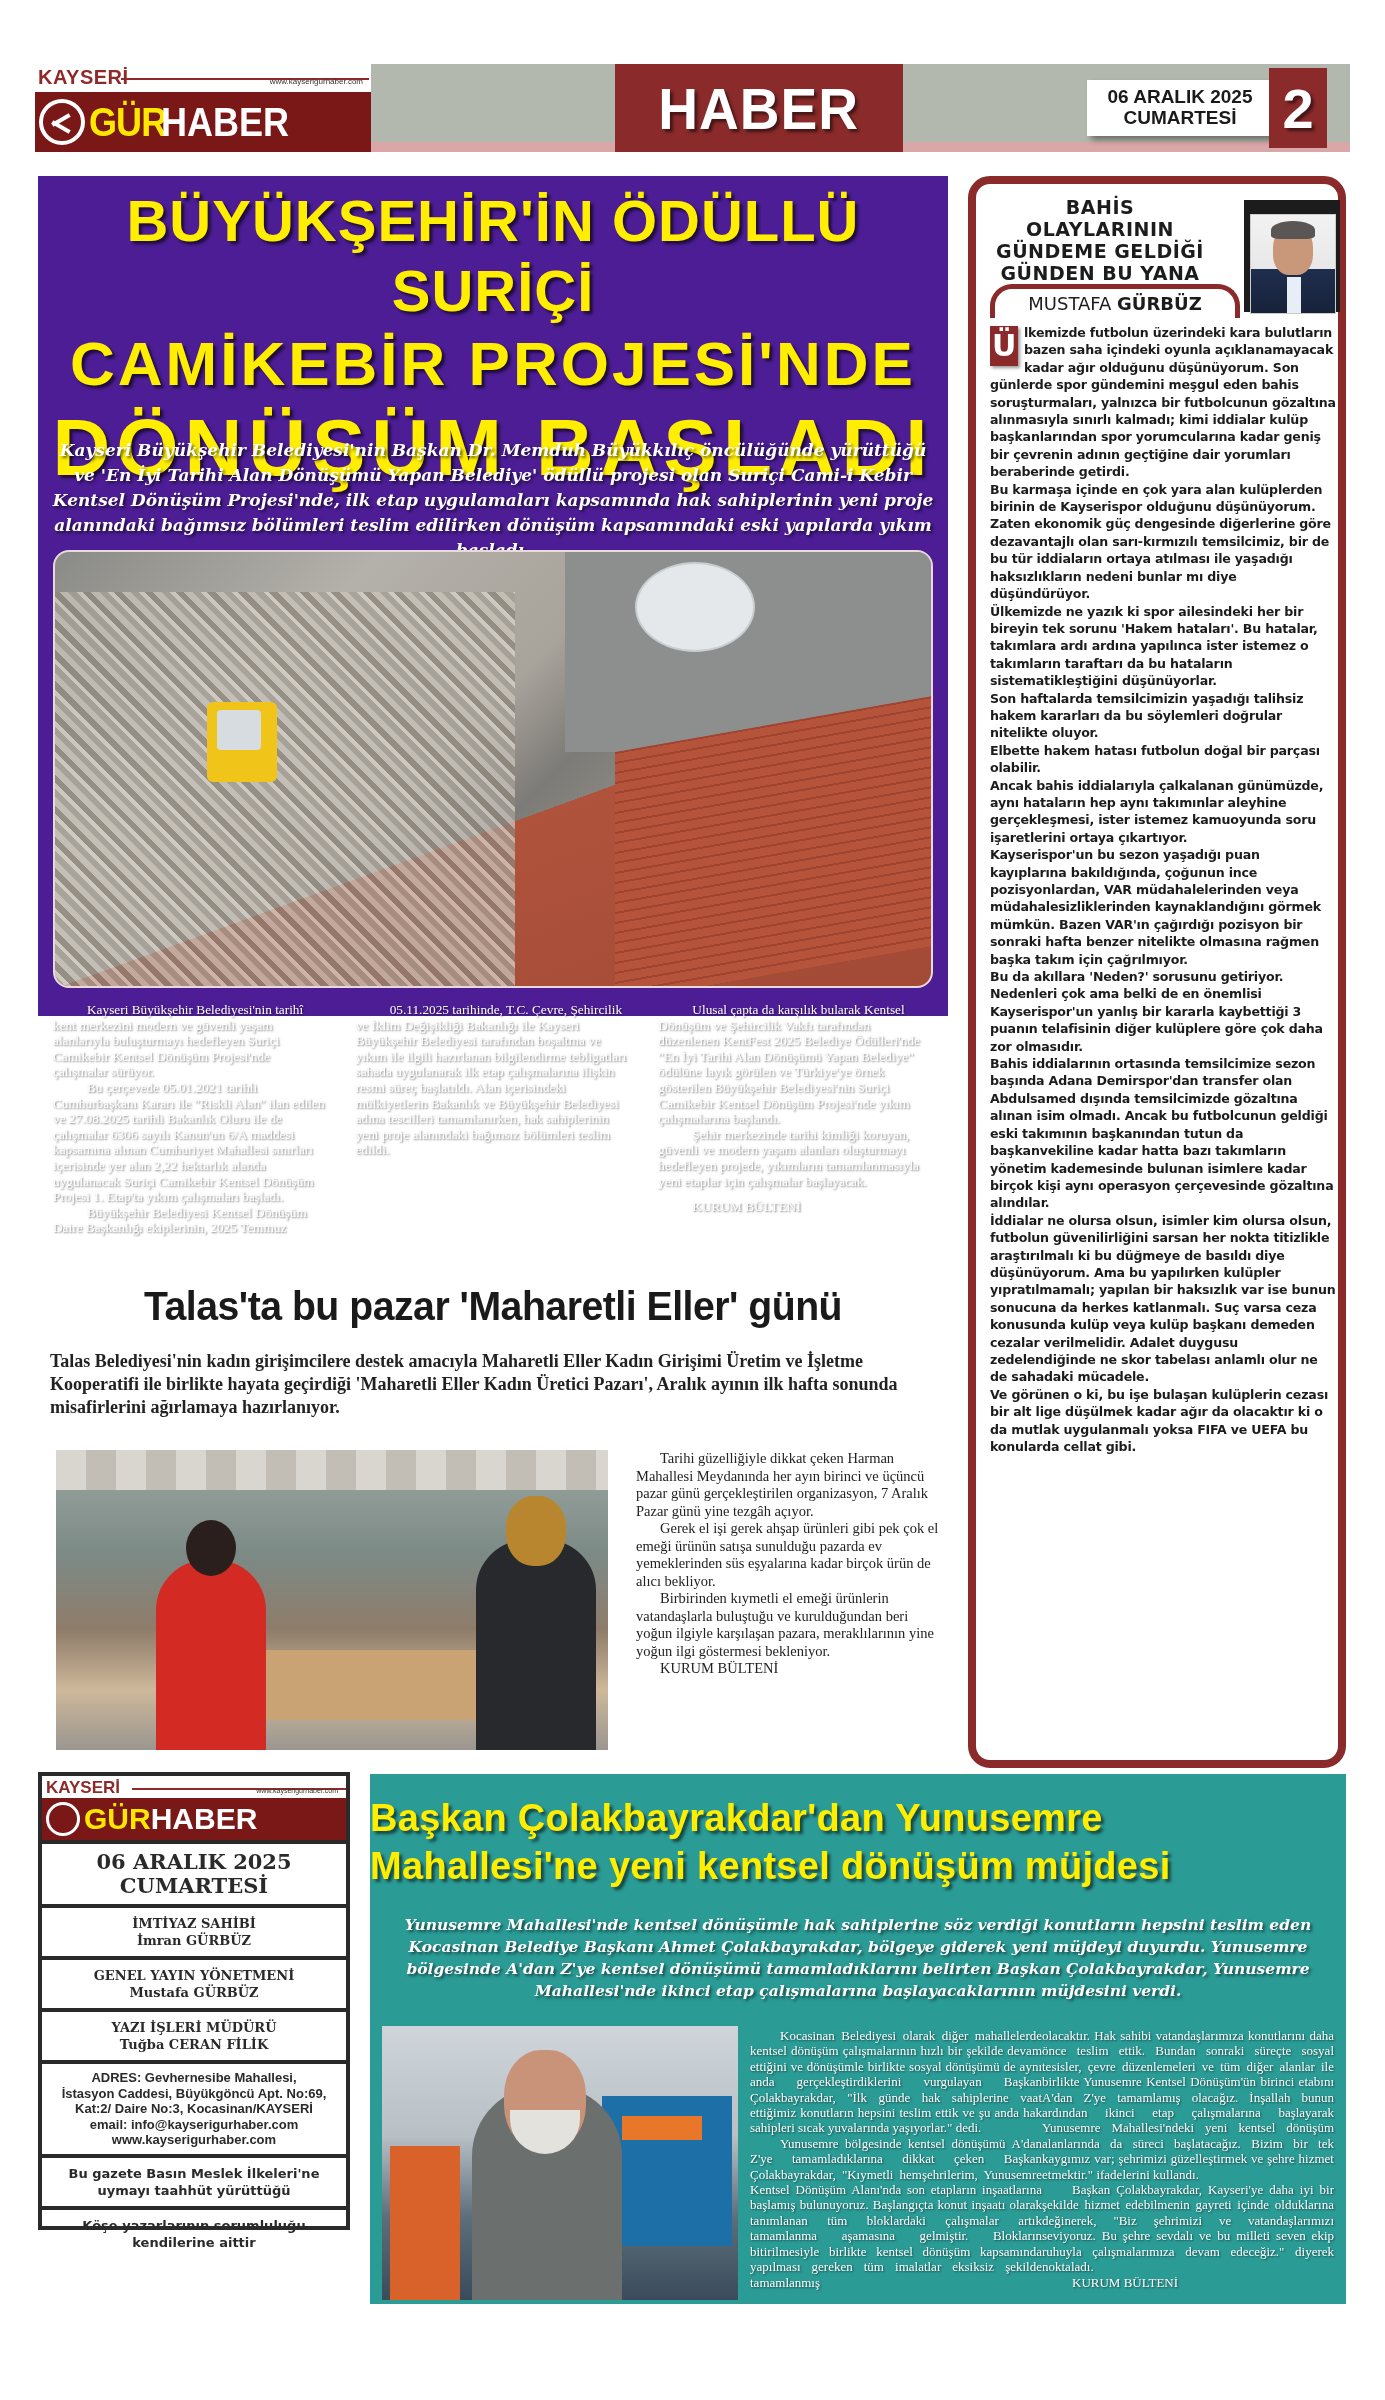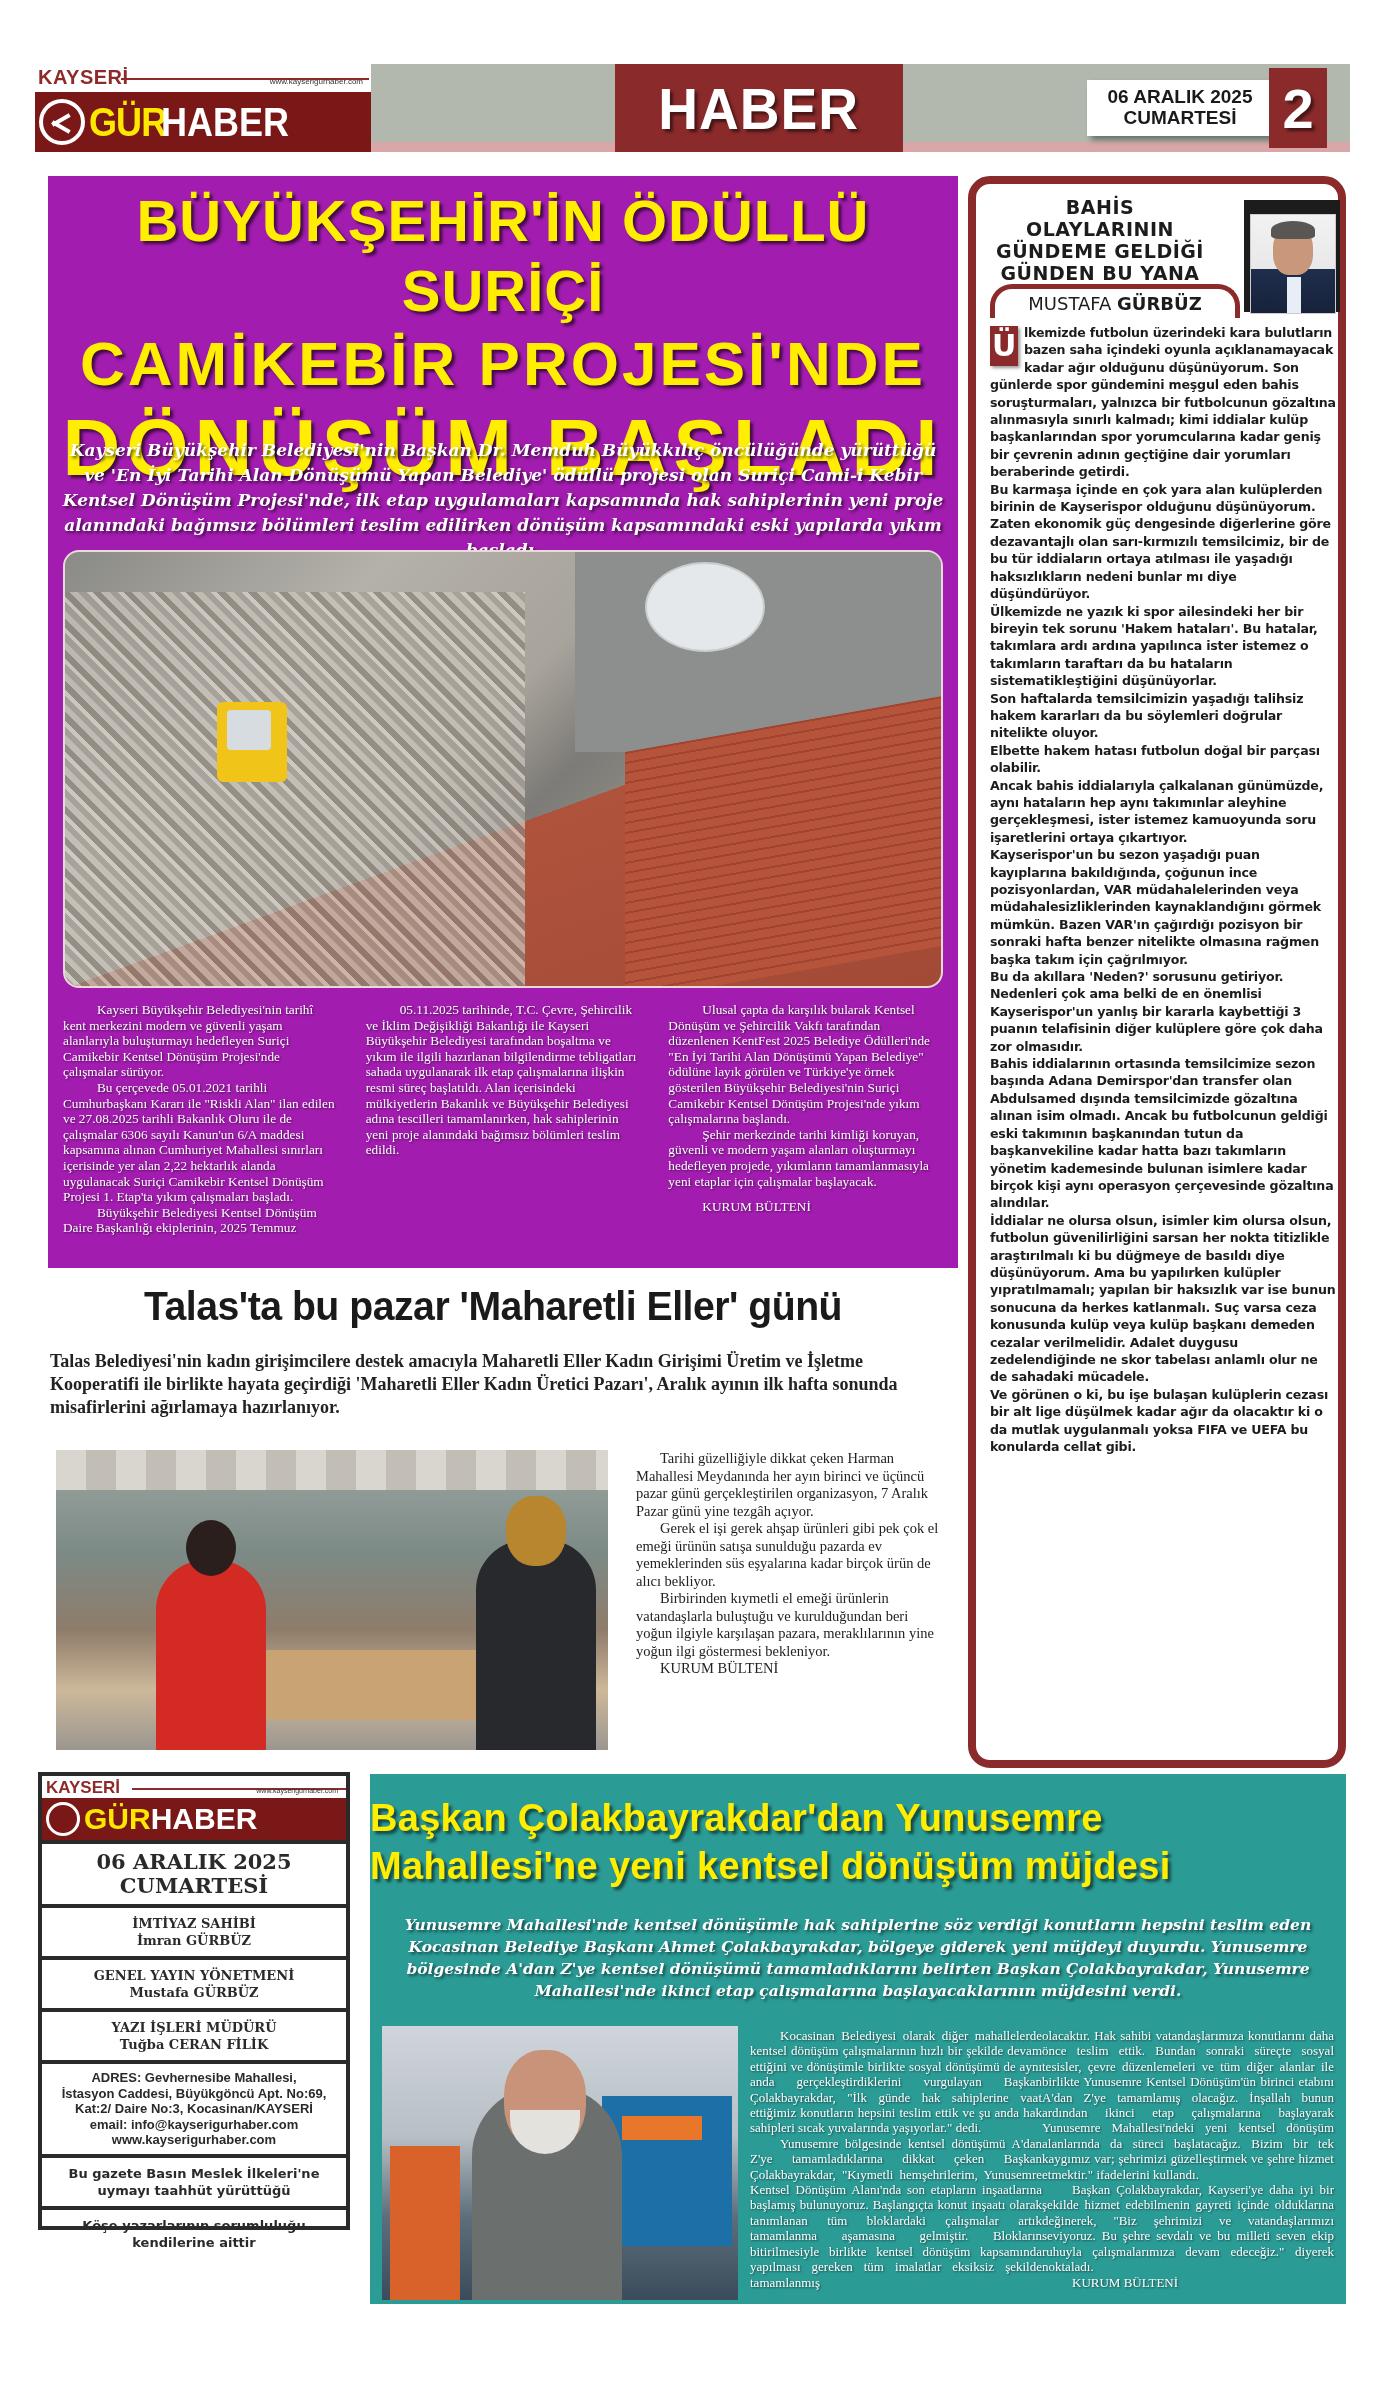--- a/index.html
+++ b/index.html
@@ -22,21 +22,21 @@
 
   .section-box { position: absolute; left: 580px; top: 0; width: 288px; height: 88px; background: #8a2a2a; display: flex; align-items: center; justify-content: center; }
   .section-box span { font-family: "Liberation Sans", sans-serif; font-weight: bold; font-size: 58px; color: #fff; letter-spacing: 1px; text-shadow: 3px 3px 3px rgba(0,0,0,0.5); transform: scaleX(0.95); }
 
   .date-box { position: absolute; left: 1052px; top: 16px; width: 210px; height: 56px; background: #fff; box-shadow: 4px 4px 6px rgba(0,0,0,0.4); text-align: center; padding-top: 6px; padding-right: 24px; }
   .date-box div { font-family: "Liberation Sans", sans-serif; font-weight: bold; font-size: 19px; line-height: 21px; color: #1a1a1a; }
   .page-box { position: absolute; left: 1234px; top: 4px; width: 58px; height: 80px; background: #8a2a2a; display: flex; align-items: center; justify-content: center; }
   .page-box span { font-family: "Liberation Sans", sans-serif; font-weight: bold; font-size: 56px; color: #fff; text-shadow: 3px 3px 3px rgba(0,0,0,0.5); }
 
   
-  .main-article { position: absolute; left: 48px; top: 176px; width: 910px; height: 1092px; background: #a21caf; }
+  .main-article { position: absolute; left: 38px; top: 176px; width: 910px; height: 840px; background: #4c1d95; }
   .headline { position: absolute; left: 0; top: 10px; width: 100%; text-align: center; font-family: "Liberation Sans", sans-serif; font-weight: bold; color: #ffee00; text-shadow: 3px 3px 3px rgba(0,0,0,0.6); }
   .headline .l1 { font-size: 58px; line-height: 70px; letter-spacing: 1px; }
   .headline .l2 { font-size: 62px; line-height: 76px; letter-spacing: 3px; }
   .headline .l3 { font-size: 80px; line-height: 92px; letter-spacing: 6px; }
   .main-lead { position: absolute; left: 10px; top: 262px; width: 890px; text-align: center; font-family: "DejaVu Serif", serif; font-style: italic; font-weight: bold; font-size: 17px; line-height: 25px; color: #fff; text-shadow: 2px 2px 3px rgba(0,0,0,0.6); }
   .main-photo { position: absolute; left: 15px; top: 374px; width: 880px; height: 438px; border-radius: 16px; border: 2px solid #e8dada; overflow: hidden;
     background:
       linear-gradient(160deg, transparent 58%, #b0533d 58%, #a24a36 100%),
       radial-gradient(ellipse at 75% 12%, #e6eaed 0 6%, transparent 7%),
       linear-gradient(135deg, #8a8a86 0%, #b4b1aa 25%, #a8a39b 45%, #7d7b77 55%, #9a968f 70%, #8c8884 100%);

